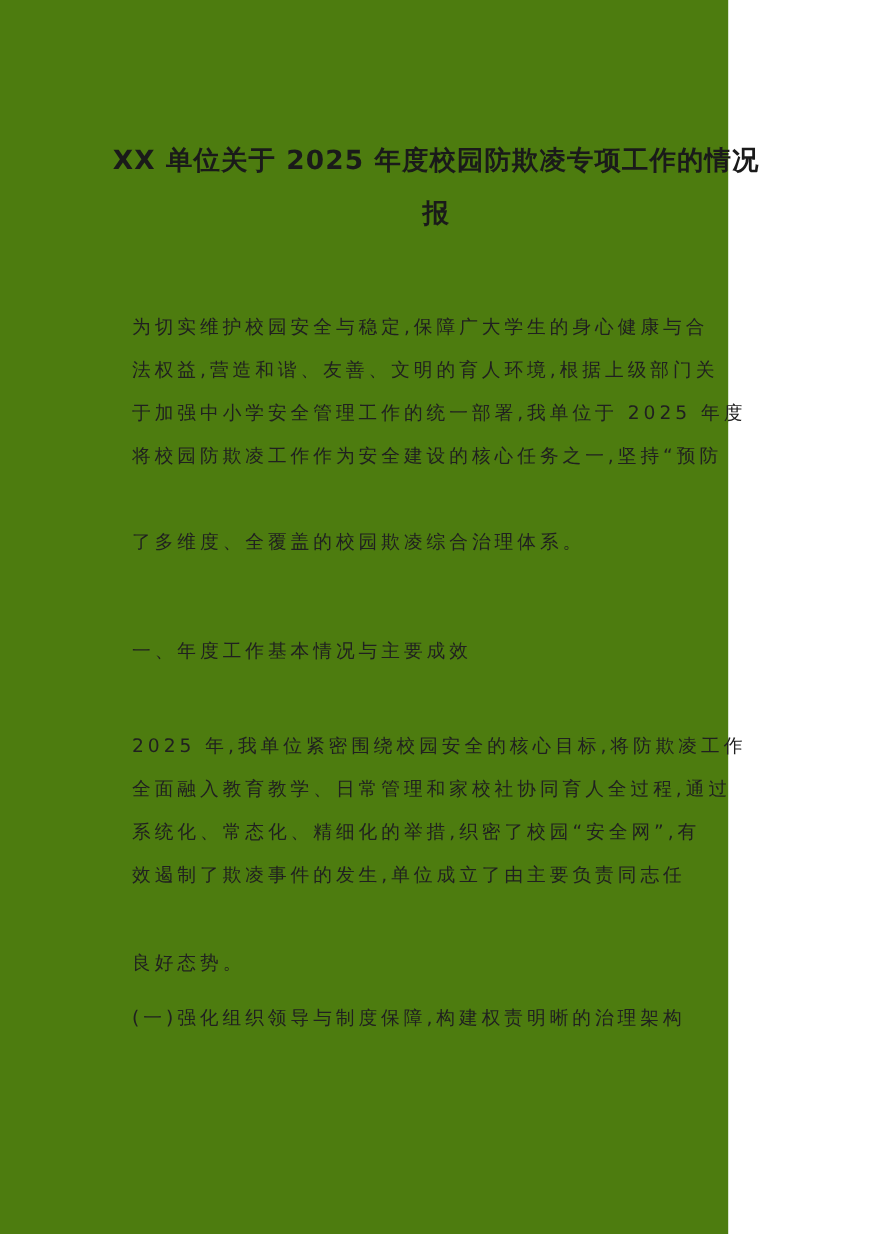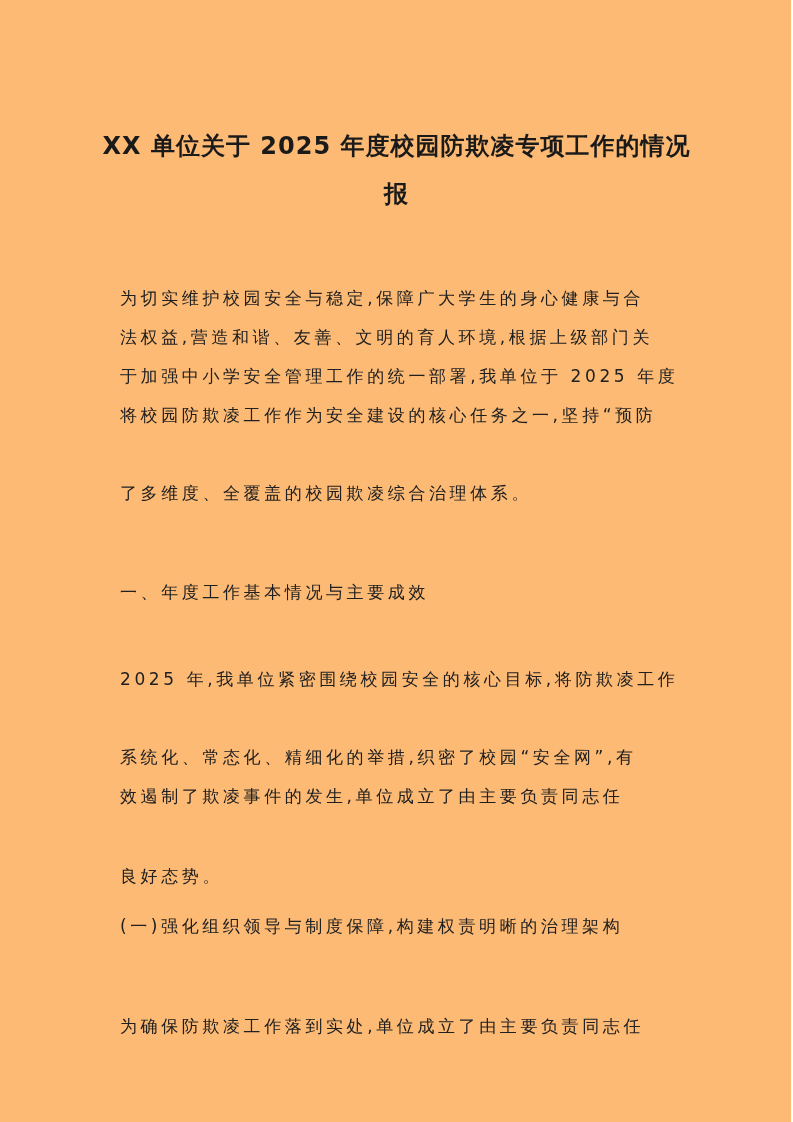--- a/index.html
+++ b/index.html
@@ -11,22 +11,22 @@
       width: 793px;
       height: 1122px;
       position: relative;
       overflow: hidden;
       color: #1a1a1a;
       font-family: "DejaVu Sans", "Liberation Sans", sans-serif;
     }
     .page {
       position: absolute;
       left: 0; top: 0;
-      width: 791px; height: 1122px;
-      background: #fdba74;
+      width: 662px; height: 1122px;
+      background: #4d7c0f;
     }
     .title {
       position: absolute;
       left: 100px;
       width: 593px;
       text-align: center;
       font-size: 24px;
       font-weight: bold;
       letter-spacing: 1px;
       line-height: 48px;
@@ -54,21 +54,21 @@
 
   <div class="line" style="top:279px">为切实维护校园安全与稳定,保障广大学生的身心健康与合</div>
   <div class="line" style="top:318px">法权益,营造和谐、友善、文明的育人环境,根据上级部门关</div>
   <div class="line" style="top:357px">于加强中小学安全管理工作的统一部署,我单位于 2025 年度</div>
   <div class="line" style="top:396px">将校园防欺凌工作作为安全建设的核心任务之一,坚持“预防</div>
   <div class="line" style="top:474px">了多维度、全覆盖的校园欺凌综合治理体系。</div>
 
   <div class="line" style="top:573px">一、年度工作基本情况与主要成效</div>
 
   <div class="line" style="top:660px">2025 年,我单位紧密围绕校园安全的核心目标,将防欺凌工作</div>
+  <div class="line" style="top:699px">全面融入教育教学、日常管理和家校社协同育人全过程,通过</div>
   <div class="line" style="top:738px">系统化、常态化、精细化的举措,织密了校园“安全网”,有</div>
   <div class="line" style="top:777px">效遏制了欺凌事件的发生,单位成立了由主要负责同志任</div>
   <div class="line" style="top:857px">良好态势。</div>
 
   <div class="line" style="top:907px">(一)强化组织领导与制度保障,构建权责明晰的治理架构</div>
 
-  <div class="line" style="top:1007px">为确保防欺凌工作落到实处,单位成立了由主要负责同志任</div>
 
 </div>
 
 </body></html>

